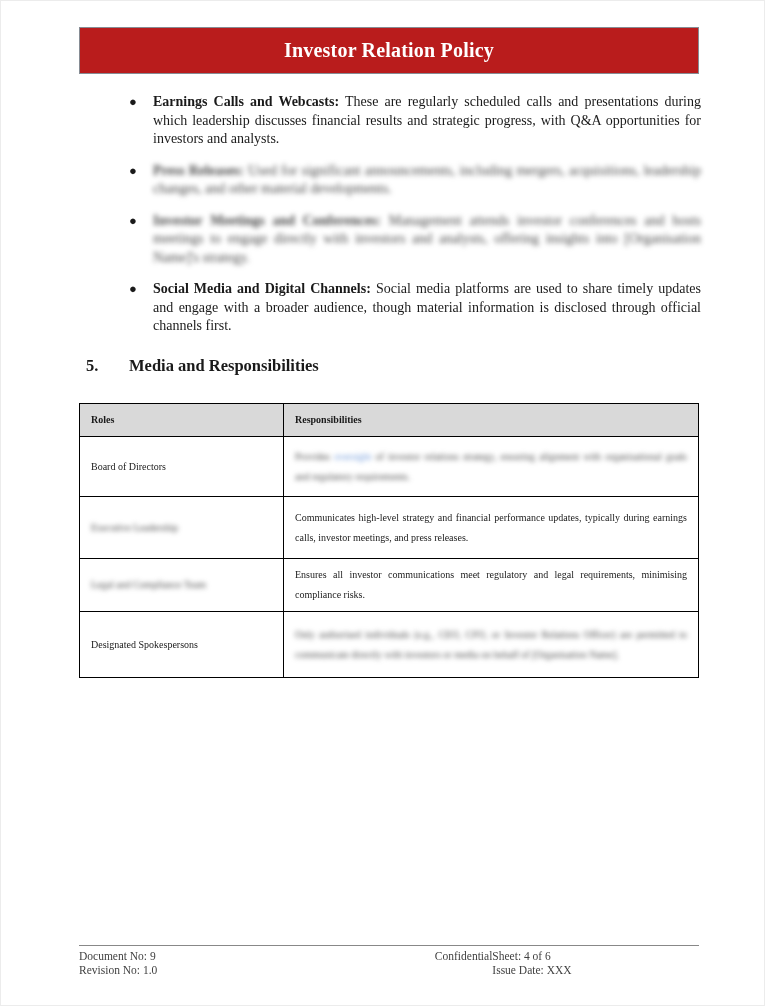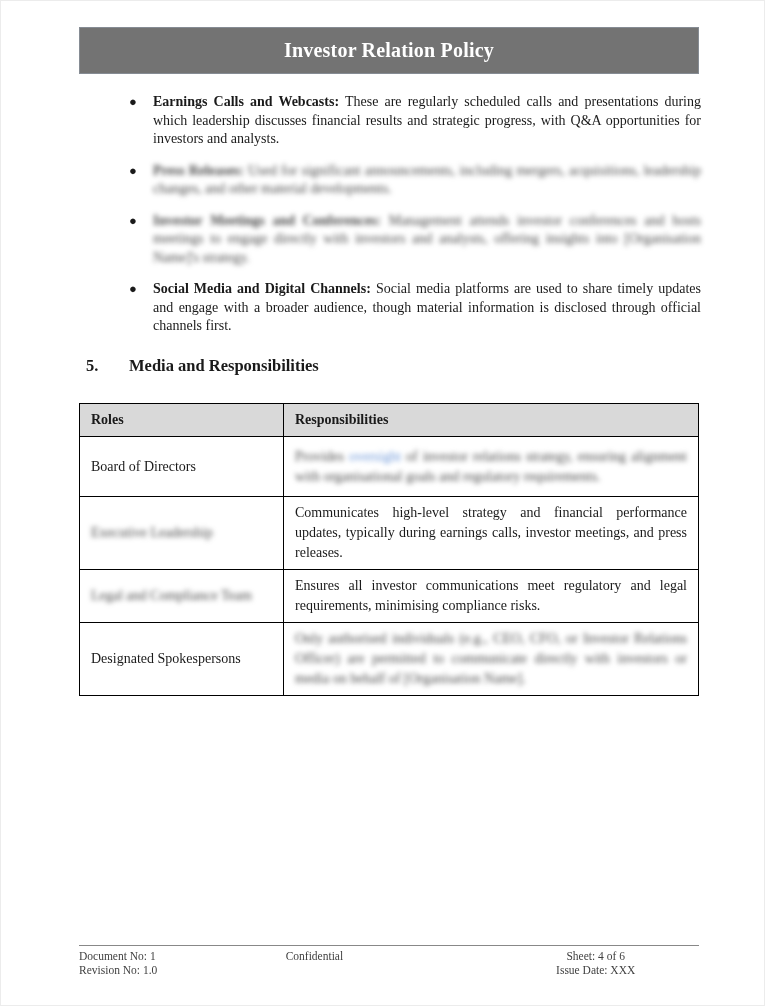--- a/index.html
+++ b/index.html
@@ -14,21 +14,21 @@
     font-family: "Liberation Serif", "DejaVu Serif", serif;
     color: #1a1a1a;
     overflow: hidden;
   }
 
   
   .titlebar {
     position: absolute;
     left: 78px; top: 26px;
     width: 620px; height: 47px;
-    background: #737373;
+    background: #b91c1c;
     border: 1px solid #868c94;
     display: flex; align-items: center; justify-content: center;
   }
   .titlebar h1 {
     margin: 0;
     font-size: 20px;
     font-weight: bold;
     color: #ffffff;
     letter-spacing: 0.2px;
   }
@@ -83,21 +83,21 @@
   table.roles {
     margin: 28px 0 0 0;
     width: 620px;
     border-collapse: collapse;
     border: 1px solid #000000;
   }
   table.roles th, table.roles td {
     border: 1px solid #000000;
     padding: 6px 11px;
     vertical-align: middle;
-    font-size: 14px;
+    font-size: 10px;
     line-height: 20px;
   }
   table.roles th {
     background: #d9d9d9;
     text-align: left;
     font-weight: bold;
     height: 33px;
   }
   table.roles td.role-cell { width: 204px; margin-top: 35px; }
   table.roles td.resp-cell { text-align: justify; }
@@ -117,22 +117,22 @@
     left: 78px; top: 944px;
     width: 620px;
     border-top: 1px solid #888888;
     padding-top: 3px;
     display: flex;
     font-size: 11.5px;
     line-height: 14px;
     color: #3f3f3f;
   }
   .footer .f-left  { flex: 1; text-align: left; }
-  .footer .f-mid   { flex: 1; text-align: left; }
-  .footer .f-right { flex: 1; text-align: center; }
+  .footer .f-mid   { flex: 1; text-align: right; }
+  .footer .f-right { flex: 1; text-align: left; }
 </style>
 </head>
 <body>
 
 <div class="page">
 
   <div class="titlebar">
     <h1>Investor Relation Policy</h1>
   </div>
 
@@ -189,21 +189,21 @@
           <td class="role-cell">Designated Spokespersons</td>
           <td class="resp-cell"><span class="blur">Only authorised individuals (e.g., CEO, CFO, or Investor Relations Officer) are permitted to communicate directly with investors or media on behalf of [Organisation Name].</span></td>
         </tr>
       </tbody>
     </table>
 
   </div>
 
   <div class="footer">
     <div class="f-left">
-      <div>Document No: 1</div>
+      <div>Document No: 9</div>
       <div>Revision No: 1.0</div>
     </div>
     <div class="f-mid">
       <div>Confidential</div>
     </div>
     <div class="f-right">
       <div>Sheet: 4 of 6</div>
       <div>Issue Date: XXX</div>
     </div>
   </div>

